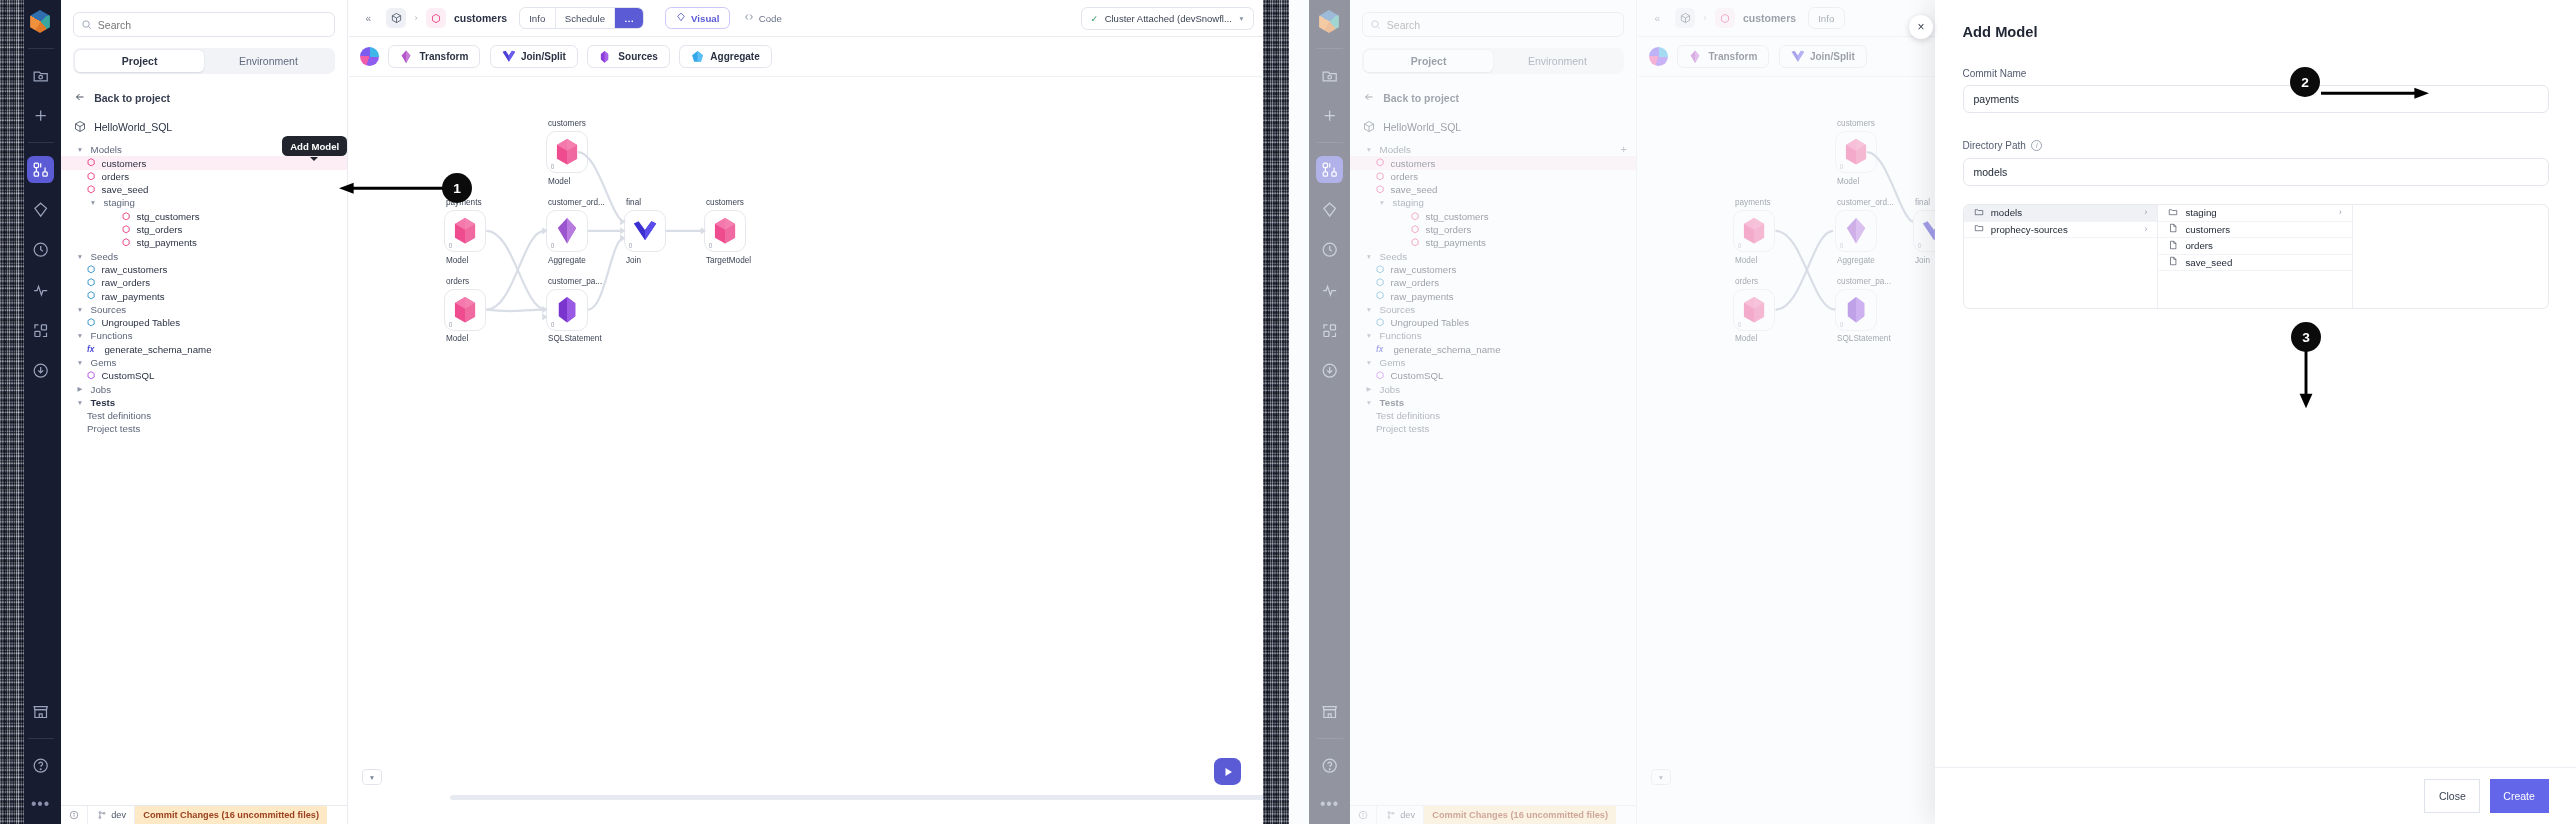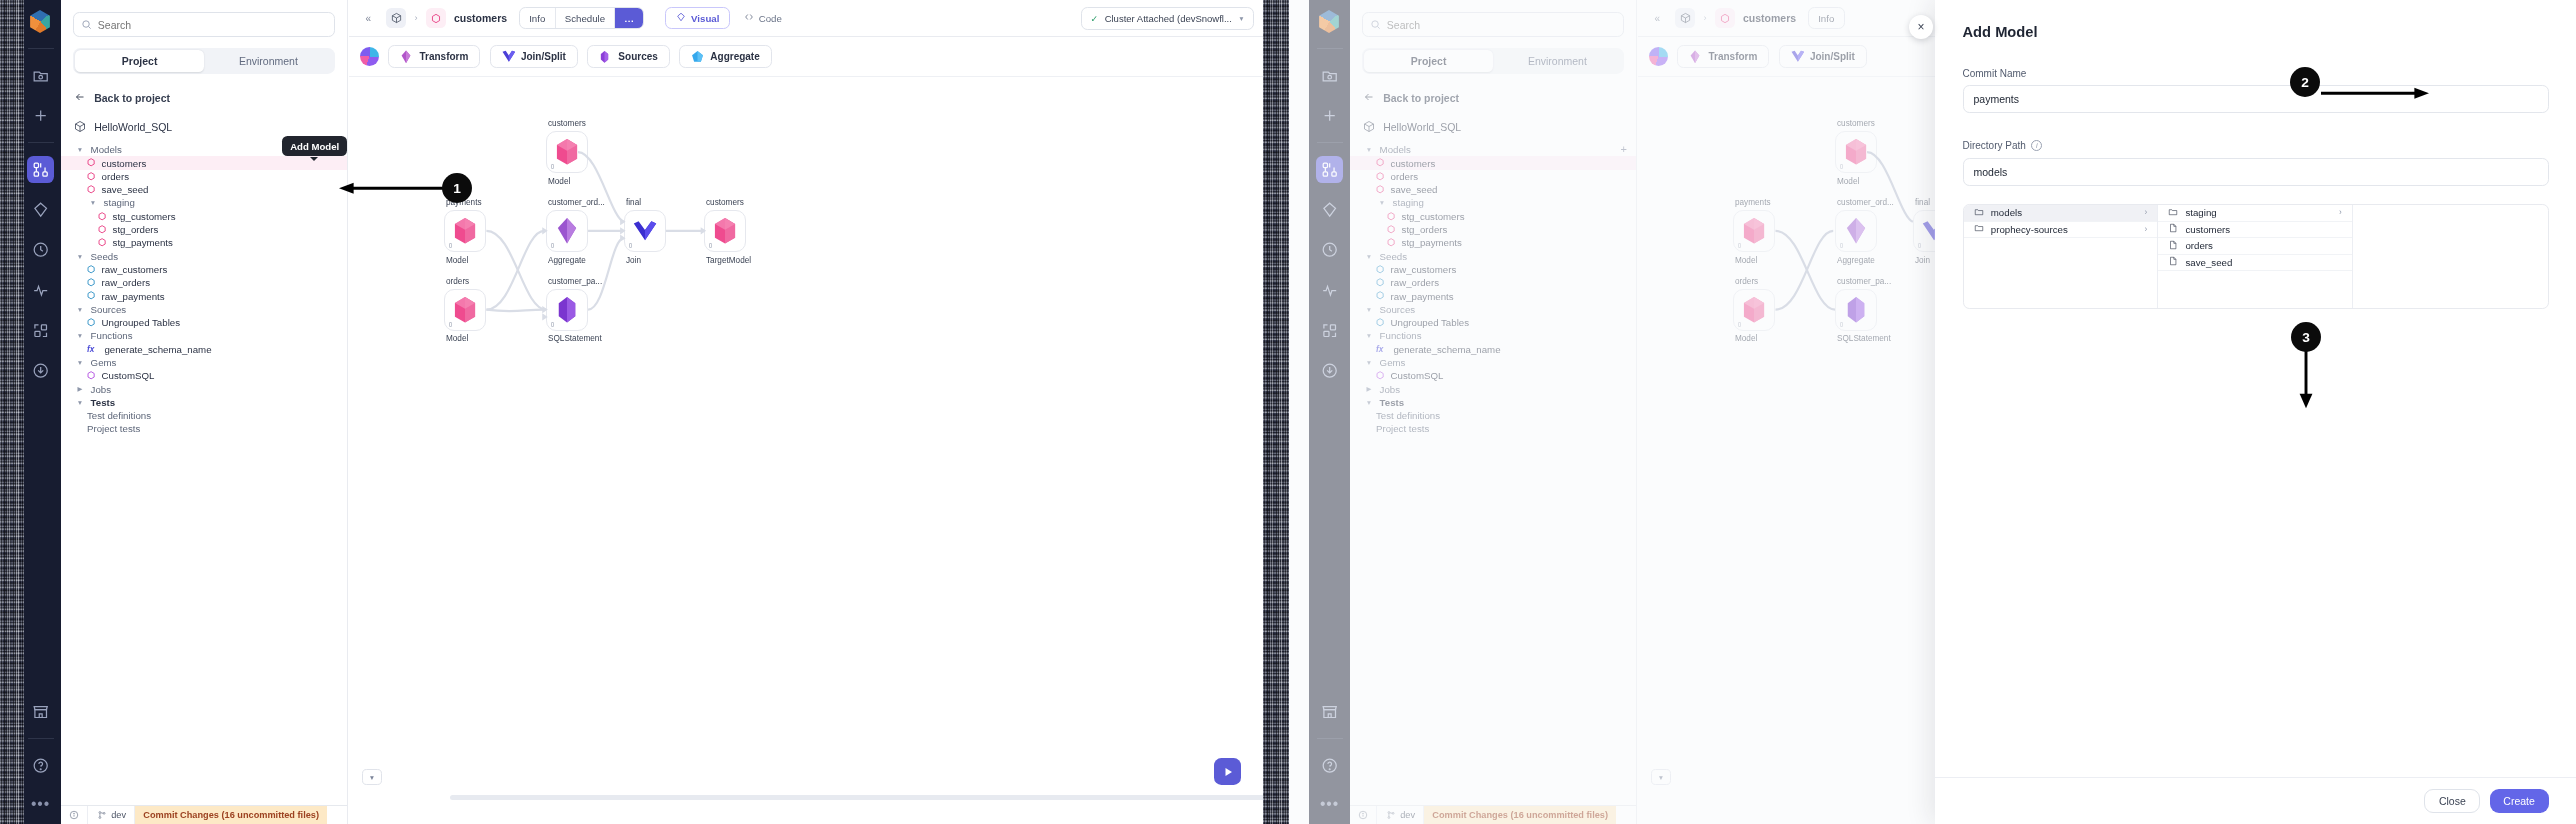--- a/index.html
+++ b/index.html
@@ -51,21 +51,21 @@
   .trow { display:flex; align-items:center; height:13.3px; font-size:9.7px; color:#2b3244; padding-left:13px; position:relative; }
   .trow.group { color:#69melt; }
   .trow.group span.lbl { color:#5d6679; }
   .trow.group.bold span.lbl { color:#2b3244; font-weight:bold; }
   .trow.sel { background:#fdeef5; }
   .trow .tw { width:12px; font-size:6.4px; color:#8d96a9; display:flex; align-items:center; justify-content:center; }
   .hex { width:8.2px; height:9.2px; flex:none; }
   .hex svg { width:8.2px; height:9.2px; }
   .plus-btn { position:absolute; right:9.2px; color:#7b8499; font-size:11px; line-height:1; }
   .indent1 { padding-left:26px; }
-  .indent2 { padding-left:37px; }
+  .indent2 { padding-left:37px;margin-left:24px; }
   .fx { font-size:8.2px; font-style:italic; font-weight:bold; color:#4b4bd6; width:11px; }
   .plainrow { font-size:9.7px; color:#5d6679; height:13.3px; display:flex; align-items:center; padding-left:26px; }
 
   
   .statusbar { position:absolute; bottom:0; left:0; right:0; height:19px; display:flex; align-items:center;
                border-top:0.9px solid #e6e9ee; background:#fff; font-size:9.2px; color:#4d5566; }
   .sb-cell { display:flex; align-items:center; gap:4.6px; padding:0 8.2px; height:19px; border-right:0.9px solid #eceef3; }
   .sb-commit { background:#fde9c6; color:#9c4221; font-weight:bold; padding:0 8.2px; height:19px; display:flex; align-items:center; }
   .sb-cell svg { width:10px; height:10px; stroke:#6b7488; fill:none; stroke-width:1.6; }
 
@@ -134,21 +134,21 @@
             font-size:10.5px; color:#222936; }
   .browser { margin-top:18.3px; height:105px; border:0.9px solid #e8eaef; border-radius:6.4px; display:flex; overflow:hidden; }
   .bcol { width:33.33%; border-right:0.9px solid #eceef3; }
   .bcol:last-child { border-right:0; }
   .bitem { height:16.5px; display:flex; align-items:center; gap:7.3px; padding:0 10px; font-size:9.7px; color:#232a38;
            border-bottom:0.9px solid #f1f3f6; }
   .bitem.sel { background:#f0f1f5; }
   .bitem .chev { margin-left:auto; color:#8d96a9; font-size:8.2px; }
   .bitem svg { width:10px; height:10px; stroke:#2b3244; fill:none; stroke-width:1.4; }
   .modal-f { border-top:0.9px solid #eceef3; padding:11px 27.5px; display:flex; justify-content:flex-end; gap:9.2px; }
-  .btn { height:24px; padding:0 13.7px; border-radius:9px; font-size:10.5px; display:flex; align-items:center; }
+  .btn { height:34px; padding:0 13.7px; border-radius:0; font-size:10.5px; display:flex; align-items:center; }
   .btn.ghost { border:0.9px solid #dfe3ea; color:#3b4354; background:#fff; }
   .btn.primary { background:#6366e8; color:#fff; }
   .modal-close { position:absolute; left:-26px; top:14.7px; width:24px; height:24px; border-radius:50%; background:#fff;
                  box-shadow:0 1.8px 6.4px rgba(20,25,45,.18); display:flex; align-items:center; justify-content:center;
                  color:#3b4354; font-size:12px; }
 </style>
 </head>
 <body>
 
 <div class="panel" id="panel-left">

